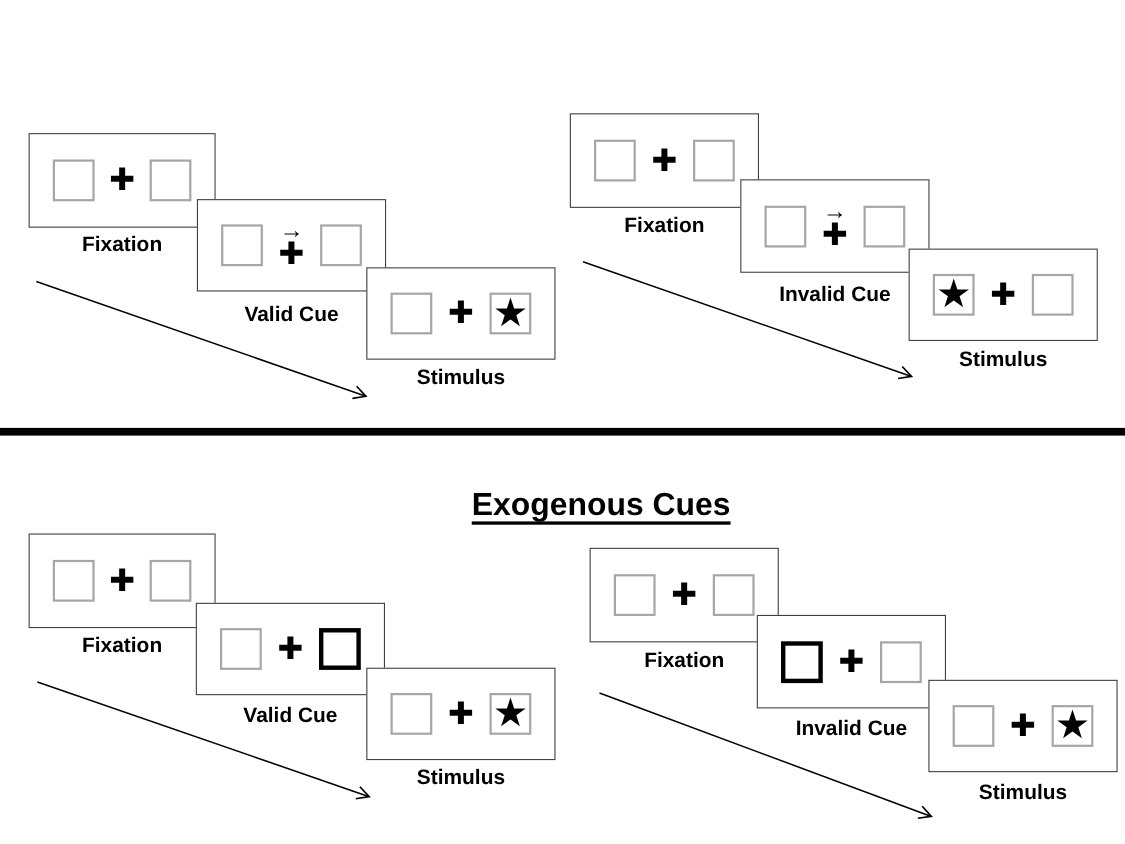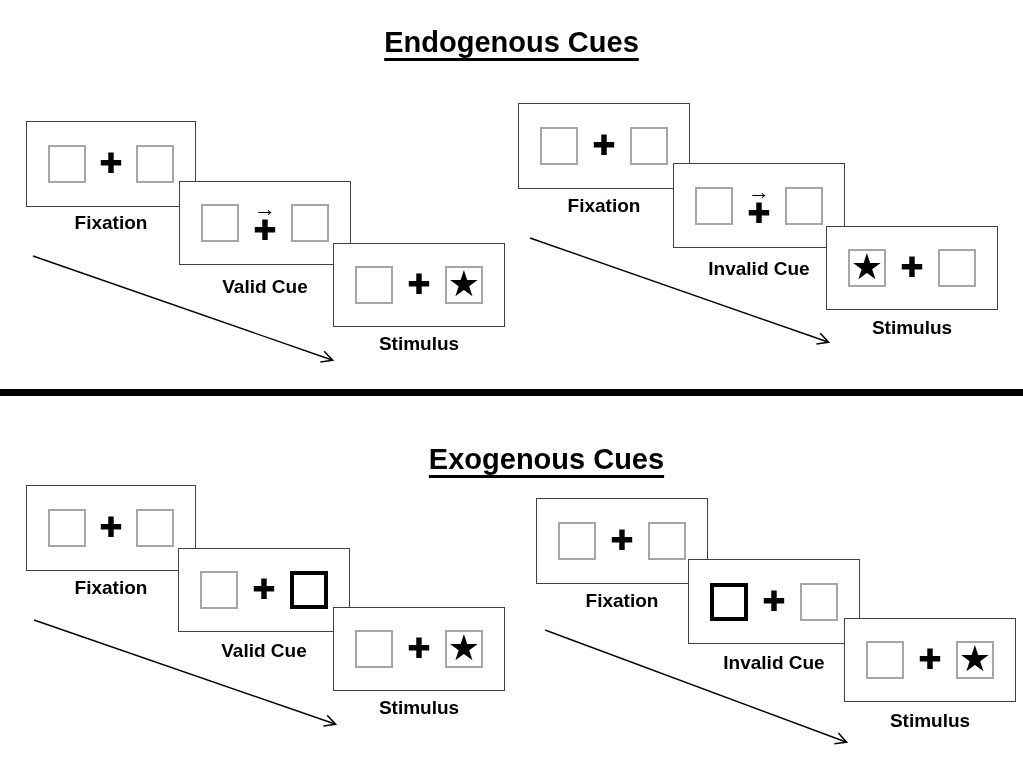--- a/index.html
+++ b/index.html
@@ -94,21 +94,20 @@
     width: 1023px;
     height: 7px;
     background: #000000;
   }
 </style>
 </head>
 <body>
 
 <div id="stage">
 
-  <div class="section-title" style="top:26px;">Endogenous Cues</div>
   <div class="section-title" style="top:443px;padding-left:35px;">Exogenous Cues</div>
 
   <div id="divider"></div>
 
   <div class="panel" style="left:26px;top:121px;width:170px;height:86px;">
     <div class="sq"></div>
     <div class="center-stack">
       <span class="plus-glyph">✚</span>
     </div>
     <div class="sq"></div>

